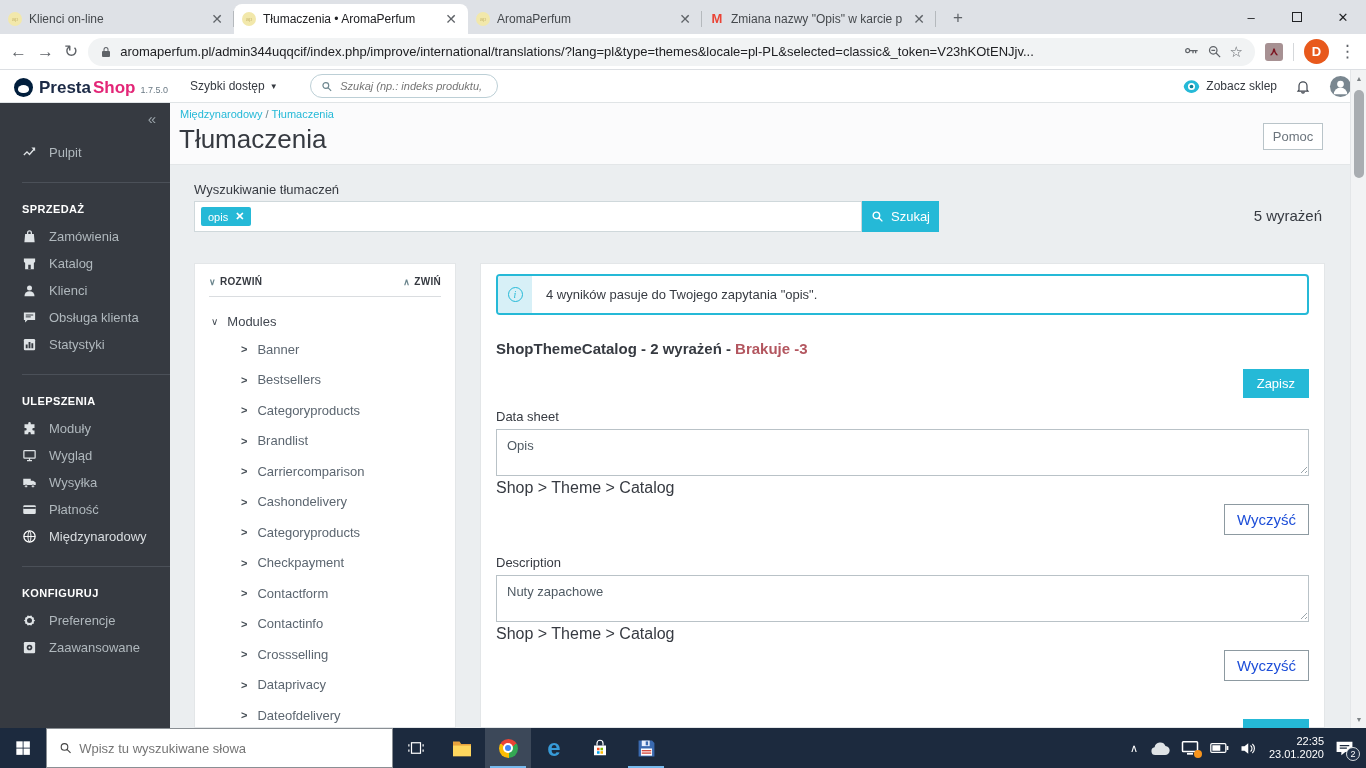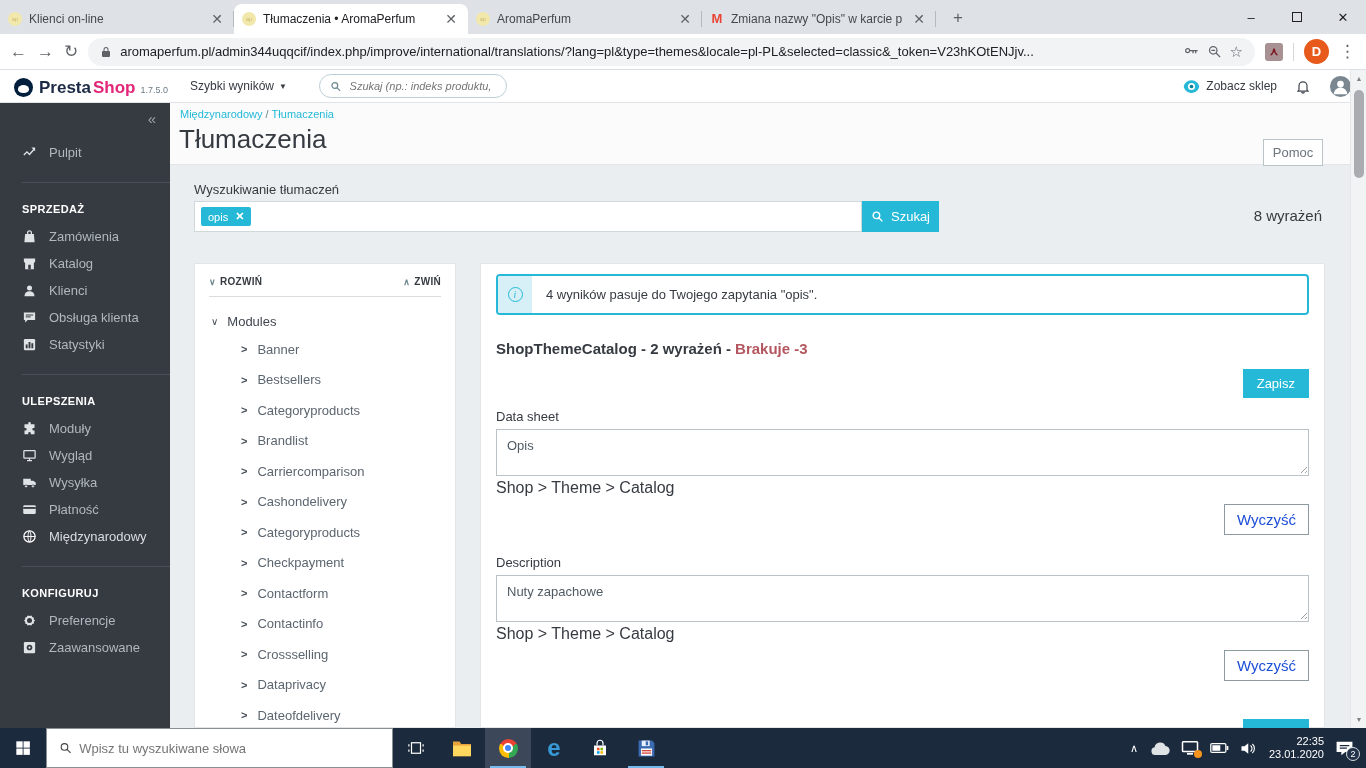--- a/index.html
+++ b/index.html
@@ -63,21 +63,21 @@
   .sb-div{height:1px;background:#4b5058;margin:16px 0 0 22px;}
   .sb-title{padding:20px 12px 8px 22px;font-size:11px;font-weight:bold;color:#fff;letter-spacing:.4px;}
 
   
   .content{position:absolute;left:170px;top:103px;right:16px;bottom:40px;background:#ebeef0;overflow:hidden;}
   .title-band{position:absolute;top:0;left:0;right:0;height:62px;background:#fbfbfc;border-bottom:1px solid #e3e6e8;}
   .breadcrumb{position:absolute;top:5px;left:10px;font-size:11px;color:#25b9d7;}
   .breadcrumb .sep{color:#6c868e;margin:0 3px;}
   .page-title{position:absolute;top:21px;left:9px;font-size:26px;color:#363a41;}
   .help-btn{position:absolute;top:20px;right:27px;width:60px;height:27px;background:#fff;
-            border:1px solid #b9c4c9;color:#6c757d;font-size:13px;display:flex;align-items:center;justify-content:center;margin-top:16px;}
+            border:1px solid #b9c4c9;color:#6c757d;font-size:13px;display:flex;align-items:center;justify-content:center;}
   .search-label{position:absolute;top:79px;left:24px;font-size:13px;color:#363a41;}
   .search-row{position:absolute;top:98px;left:24px;display:flex;}
   .search-input{width:668px;height:31px;background:#fff;border:1px solid #cfd8db;display:flex;align-items:center;padding:0 6px;}
   .tag-chip{background:#25b9d7;color:#fff;font-size:11px;height:19px;display:flex;align-items:center;
             gap:7px;padding:0 7px;border-radius:2px;}
   .tag-x{font-size:11px;font-weight:bold;}
   .search-btn{width:77px;height:31px;background:#25b9d7;color:#fff;border:0;font-size:13px;
             display:flex;align-items:center;justify-content:center;gap:7px;}
   .results-count{position:absolute;top:104px;right:28px;font-size:15px;color:#363a41;}
 
@@ -197,21 +197,21 @@
   </div>
 
   <div class="ps-header">
     <div class="ps-logo">
       <span class="ps-mascot"></span>
       <span class="brand-presta">Presta</span>
         <span class="brand-shop">Shop</span>
       <span class="ps-version">1.7.5.0</span>
     </div>
     <div class="quick-access">
-      <span>Szybki wyników</span>
+      <span>Szybki dostęp</span>
       <span class="caret-down">▼</span>
     </div>
     <div class="ps-search">
       <svg width="13" height="13" viewBox="0 0 24 24">
           <path fill="none" stroke="#6c868e" stroke-width="2.4" d="M10 4a6 6 0 1 1 0 12 6 6 0 0 1 0-12zm4.5 10.5L21 21"></path>
         </svg>
       <input type="text" placeholder="Szukaj (np.: indeks produktu, nazwa klie" style="">
     </div>
     <div class="ps-right">
       <div class="view-shop">
@@ -358,21 +358,21 @@
           <span class="tag-x">✕</span>
         </span>
       </div>
       <button class="search-btn">
         <svg width="13" height="13" viewBox="0 0 24 24">
             <path fill="none" stroke="#fff" stroke-width="2.6" d="M10 4a6 6 0 1 1 0 12 6 6 0 0 1 0-12zm4.5 10.5L21 21"></path>
           </svg>
         <span>Szukaj</span>
       </button>
     </div>
-    <div class="results-count">8 wyrażeń</div>
+    <div class="results-count">5 wyrażeń</div>
 
     <div class="tree-card">
       <div class="tree-head">
         <span><span class="chv">∨</span><span>ROZWIŃ</span></span>
         <span><span class="chv">∧</span><span>ZWIŃ</span></span>
       </div>
       <div class="tree-root">
         <span class="chv" style="color:#454d55;font-size:10px;">∨</span>
         <span>Modules</span>
       </div>

